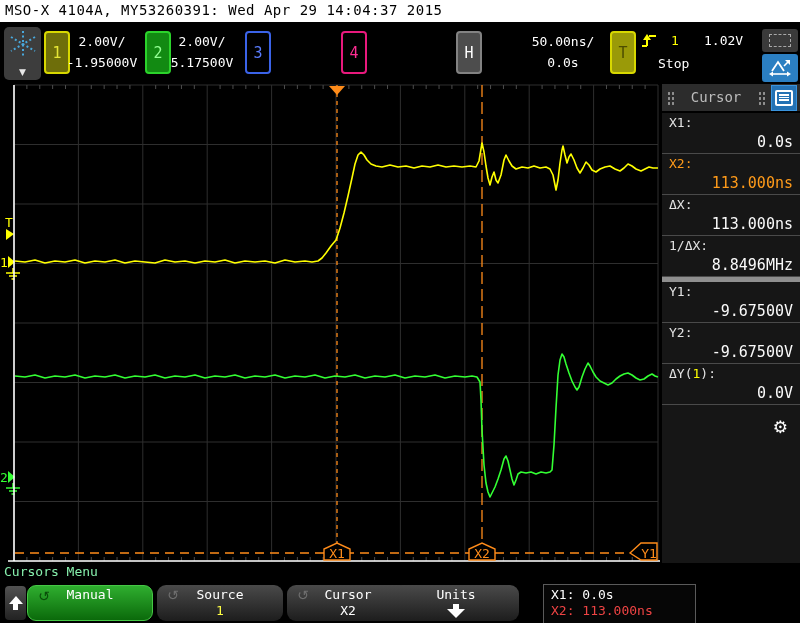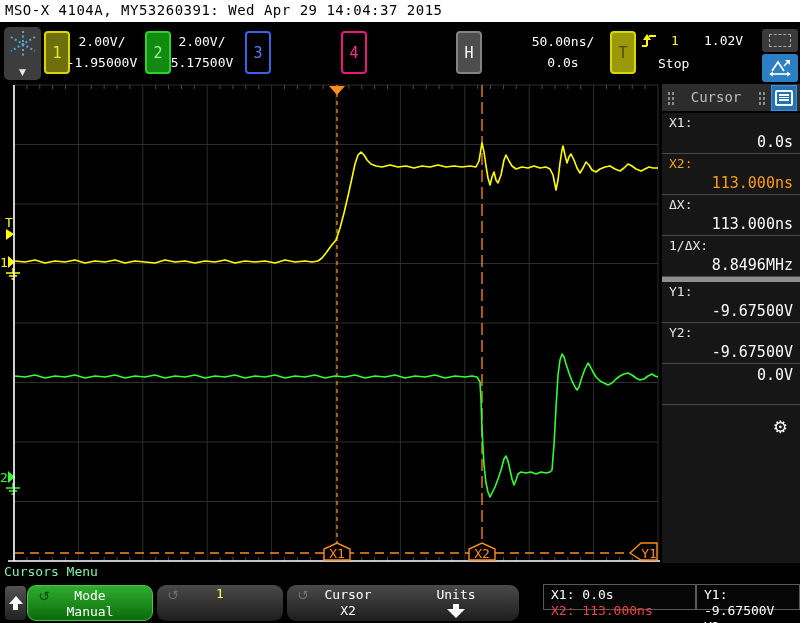--- a/index.html
+++ b/index.html
@@ -69,21 +69,21 @@
   .skey .t1{height:17px;line-height:17px;} .skey .t2{height:17px;line-height:15px;}
   .skey .recycle{position:absolute;left:10px;top:2px;font-size:14px;color:#6e6e6e;font-family:"DejaVu Sans",sans-serif;}
   #sk-mode{left:27px;width:126px;background:linear-gradient(#2fae2f,#0b6a0b);border:1px solid #46c846;}
   #sk-mode .recycle{color:#0a4d0a;}
   #sk-source{left:157px;width:126px;}
   #sk-source .t2{color:#ffff44;}
   #sk-cursors{left:287px;width:122px;}
   #sk-units{left:393px;width:126px;}
   .arrow-down-stem{width:6px;height:5px;background:#fff;margin:1px auto 0;}
   .arrow-down-head{width:0;height:0;border-left:9px solid transparent;border-right:9px solid transparent;border-top:9px solid #fff;margin:0 auto;}
-  .infobox{position:absolute;top:584px;height:26px;border:1px solid #5a5a5a;background:#060606;box-sizing:border-box;
+  .infobox{position:absolute;top:584px;height:40px;border:1px solid #5a5a5a;background:#060606;box-sizing:border-box;
            font-size:13px;padding:2px 0 0 7px;line-height:16px;}
   #info-x{left:543px;width:153px;}
   #info-y{left:696px;width:104px;}
   .info-line1{color:#fff;} .info-line2{color:#ef4444;}
 </style>
 </head>
 <body>
 
 <div class="screen">
 
@@ -314,57 +314,54 @@
         <div class="thick-div"></div>
         <div class="prow">
           <div class="lab">Y1:</div>
           <div class="val">-9.67500V</div>
         </div>
         <div class="prow">
           <div class="lab">Y2:</div>
           <div class="val">-9.67500V</div>
         </div>
         <div class="prow">
+          <div class="lab">ΔY(<span class="chan-num">1</span>):</div>
           <div class="val">0.0V</div>
         </div>
       </div>
     <div class="gear-row"><span>⚙</span></div>
   </div>
 
   <div class="menu-label">Cursors Menu</div>
 
   <div class="upbtn">
     <span class="arrow-up-head"></span>
     <span class="arrow-up-stem"></span>
   </div>
 
   <div class="skey" id="sk-mode">
     <span class="recycle">↺</span>
-    <div class="t1">Mode</div>
     <div class="t2">Manual</div>
   </div>
   <div class="skey" id="sk-source">
     <span class="recycle">↺</span>
+    <div class="t1">Source</div>
     <div class="t2">1</div>
   </div>
   <div class="skey" id="sk-cursors">
     <span class="recycle">↺</span>
     <div class="t1">Cursor</div>
     <div class="t2">X2</div>
   </div>
   <div class="skey" id="sk-units">
     <div class="t1">Units</div>
     <div>
       <div class="arrow-down-stem"></div>
         <div class="arrow-down-head"></div>
     </div>
   </div>
 
   <div class="infobox" id="info-x">
     <div class="info-line1"><span>X1:</span> <span>0.0s</span></div>
     <div class="info-line2"><span>X2:</span> <span>113.000ns</span></div>
   </div>
-  <div class="infobox" id="info-y">
-    <div class="info-line1"><span>Y1:</span> <span>-9.67500V</span></div>
-    <div class="info-line1"><span>Y2:</span> </div>
-  </div>
 
 </div>
 
 </body></html>

